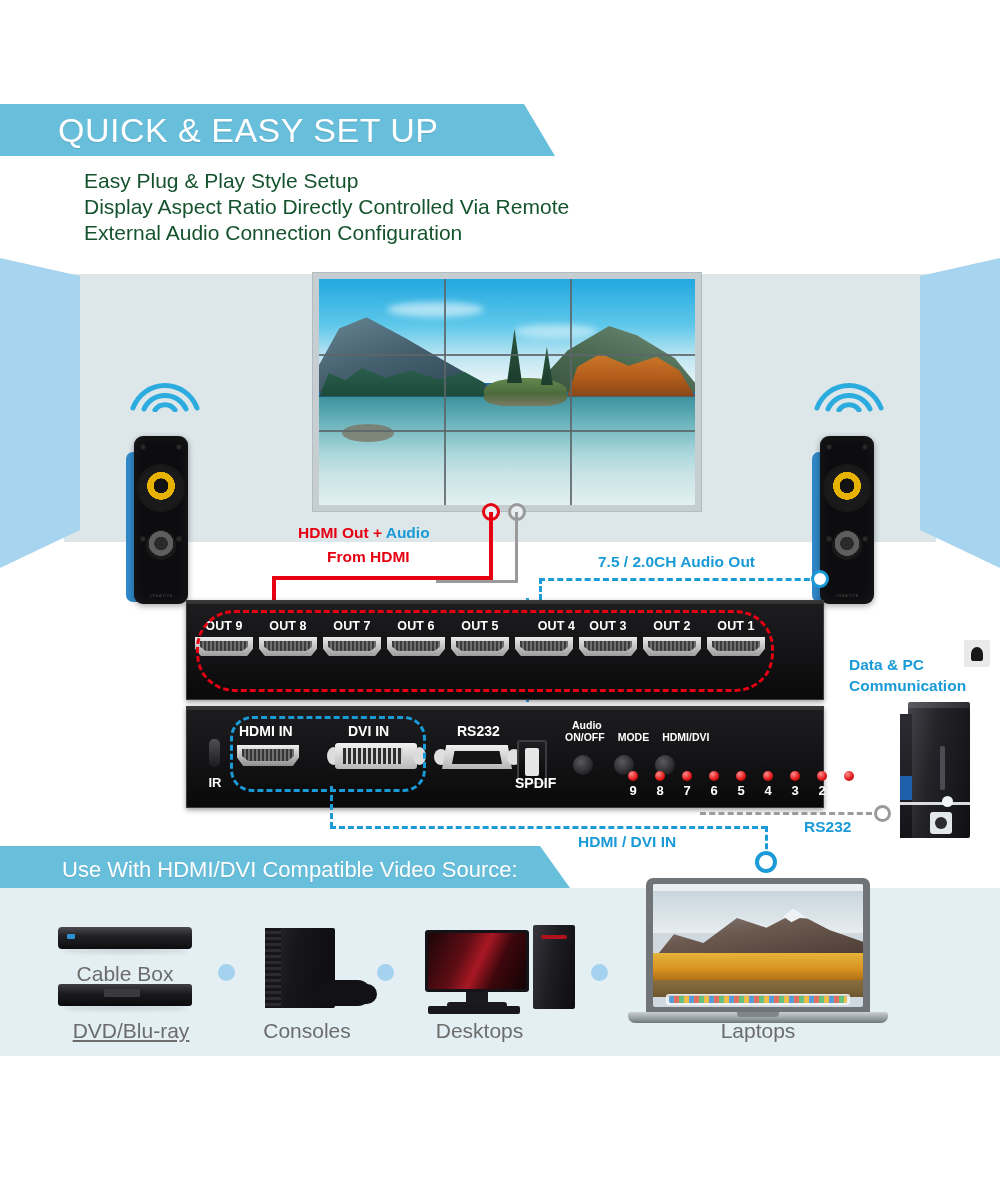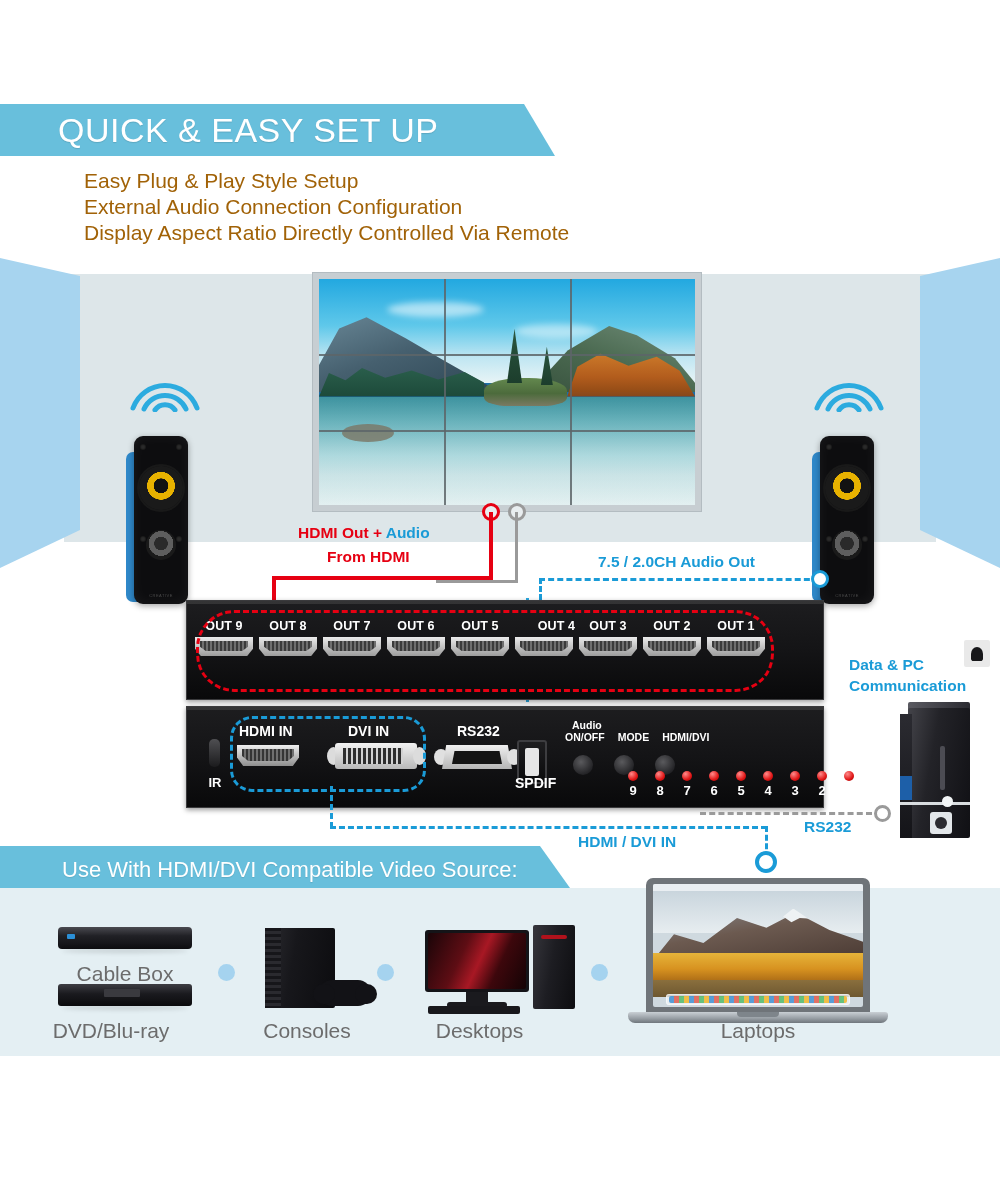--- a/index.html
+++ b/index.html
@@ -13,21 +13,21 @@
       clip-path:polygon(0 0,524px 0,555px 52px,0 52px);}
   #header-title{font-size:34px;font-weight:normal;letter-spacing:.5px;margin-left:58px;
       text-shadow:0 1px 1px rgba(0,0,0,.12);}
 
   #sources-band{left:0;top:846px;width:570px;height:47px;
       clip-path:polygon(0 0,540px 0,570px 42px,0 42px);}
   #sources-title{font-size:22px;margin-left:62px;font-weight:400;
       text-shadow:0 1px 1px rgba(0,0,0,.1);}
 
   
-  #subtitles{position:absolute;left:84px;top:168px;color:#a16207;font-size:21px;line-height:26px;}
+  #subtitles{position:absolute;left:84px;top:168px;color:#14532d;font-size:21px;line-height:26px;}
   #subtitles div{white-space:nowrap;}
 
   
   #room{position:absolute;left:0;top:258px;width:1000px;height:330px;}
   .wall-side{position:absolute;background:#a7d4ef;}
   #wall-left{left:0;top:0;width:80px;height:310px;clip-path:polygon(0 0,80px 18px,80px 272px,0 310px);}
   #wall-right{left:920px;top:0;width:80px;height:310px;clip-path:polygon(80px 0,0 18px,0 272px,80px 310px);}
   #wall-back{position:absolute;left:64px;top:16px;width:872px;height:268px;background:#dde6e9;}
 
   
@@ -260,22 +260,22 @@
 <body>
 
 <div id="stage">
 
   <div class="band" id="header-band">
     <span id="header-title">QUICK &amp; EASY SET UP</span>
   </div>
 
   <div id="subtitles">
     <div>Easy Plug &amp; Play Style Setup</div>
+    <div>Display Aspect Ratio Directly Controlled Via Remote</div>
     <div>External Audio Connection Configuration</div>
-    <div>Display Aspect Ratio Directly Controlled Via Remote</div>
   </div>
 
   <div id="room">
     <div id="wall-back"></div>
     <div class="wall-side" id="wall-left"></div>
     <div class="wall-side" id="wall-right"></div>
   </div>
 
   <div id="videowall">
     <div id="videowall-screen">
@@ -512,21 +512,21 @@
   <div class="band" id="sources-band">
     <span id="sources-title">Use With HDMI/DVI Compatible Video Source:</span>
   </div>
 
   <div id="cablebox"></div>
   <div id="cablebox-shadow"></div>
   <div class="src-label" style="left:35px;top:962px;width:180px;">Cable Box</div>
 
   <div id="dvdplayer"></div>
   <div id="dvd-shadow"></div>
-  <div class="src-label" style="left:21px;top:1019px;width:180px;">DVD/Blu-ray</div>
+  <div class="src-label" style="left:41px;top:1019px;width:180px;text-decoration:underline;">DVD/Blu-ray</div>
 
   <div class="sep-dot" style="left:218px;top:964px;"></div>
 
   <div id="console"></div>
   <div id="console-fin"></div>
   <div id="gamepad"></div>
   <div class="src-label" style="left:222px;top:1019px;width:170px;">Consoles</div>
 
   <div class="sep-dot" style="left:377px;top:964px;"></div>
 

